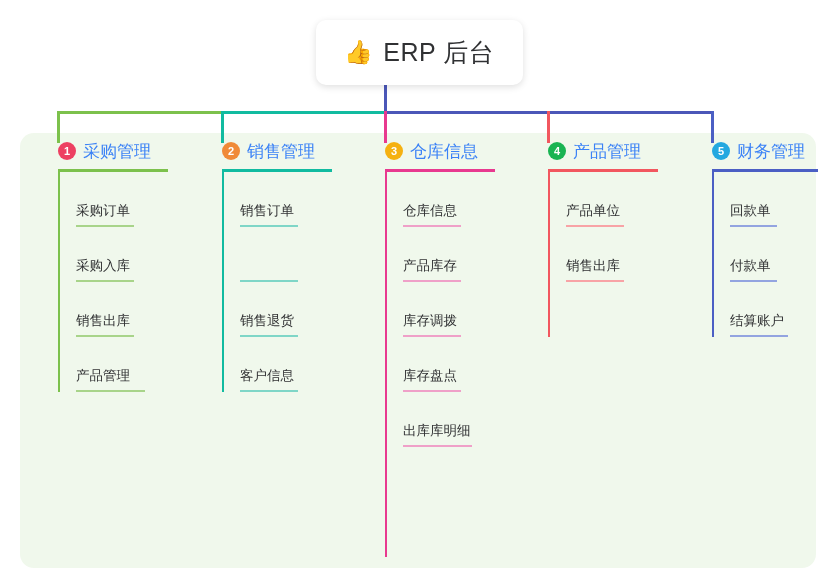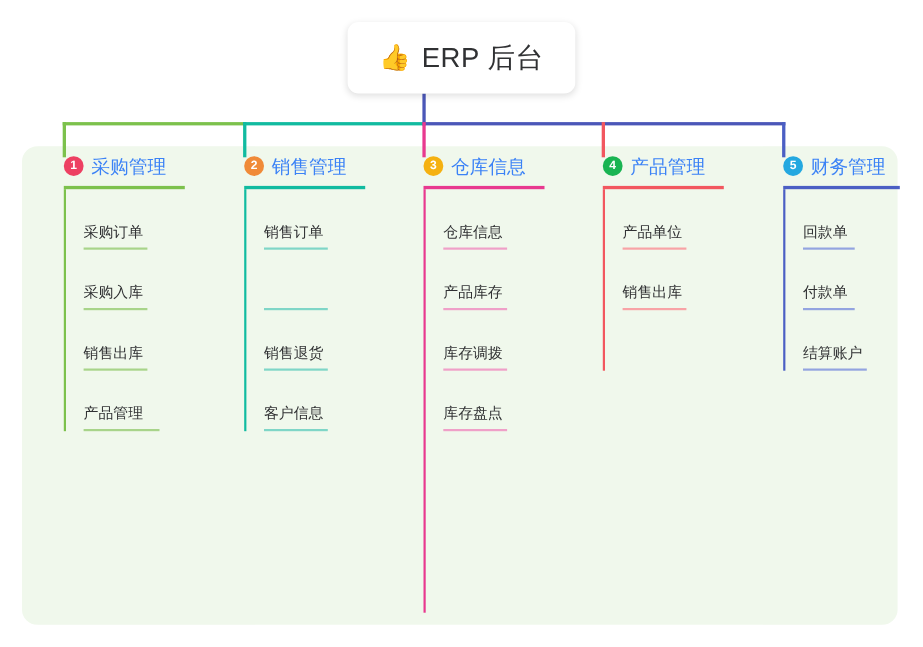--- a/index.html
+++ b/index.html
@@ -230,20 +230,24 @@
             <div class="item-rule" style="background: rgb(239, 160, 200); width: 58px;"></div>
           </div>
           <div class="item">
             <div class="item-label">库存调拨</div>
             <div class="item-rule" style="background: rgb(239, 160, 200); width: 58px;"></div>
           </div>
           <div class="item">
             <div class="item-label">库存盘点</div>
             <div class="item-rule" style="background: rgb(239, 160, 200); width: 58px;"></div>
           </div>
+          <div class="item">
+            <div class="item-label">出库库明细</div>
+            <div class="item-rule" style="background: rgb(239, 160, 200); width: 69px;"></div>
+          </div>
         </div>
       </div>
       <div class="column" style="left: 508px; width: 150px;">
         <div class="col-head">
           <span class="badge" style="background: rgb(25, 180, 82);">4</span>
           <span class="col-title">产品管理</span>
         </div>
         <div class="col-rule" style="background: rgb(242, 87, 95); width: 110px;"></div>
         <div class="items">
           <div class="spine" style="background: rgb(242, 87, 95); height: 165px;"></div>

